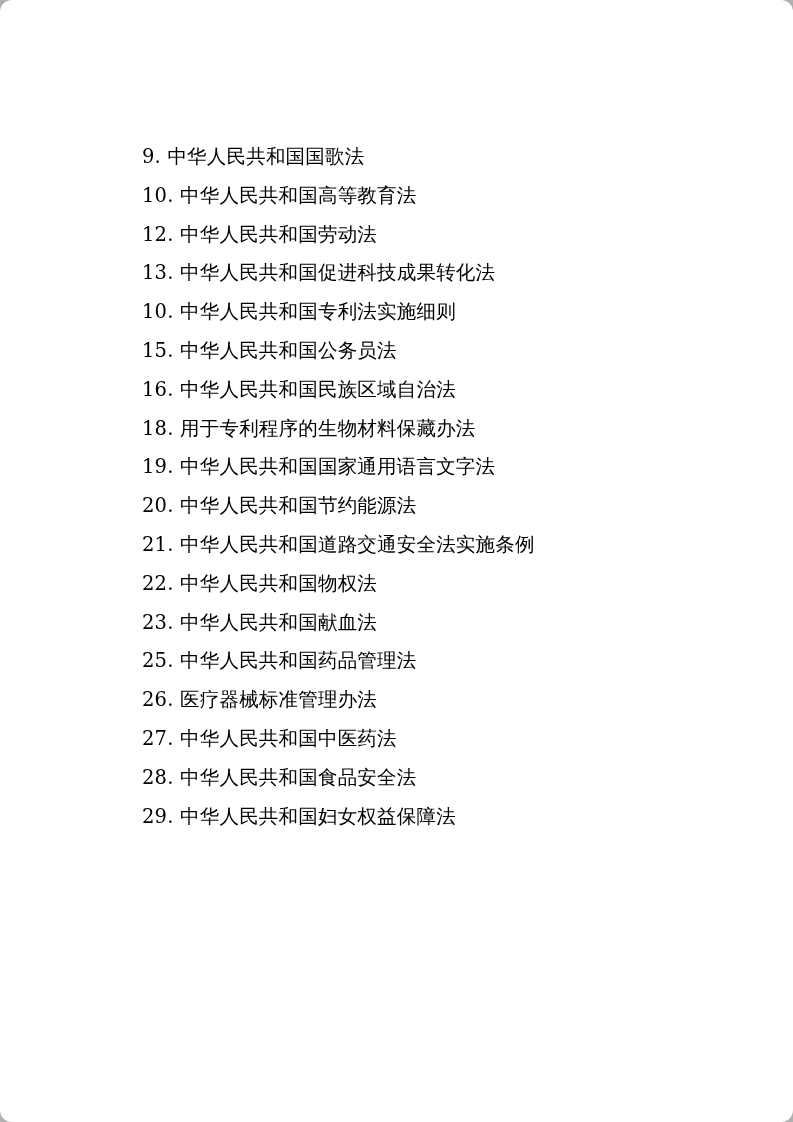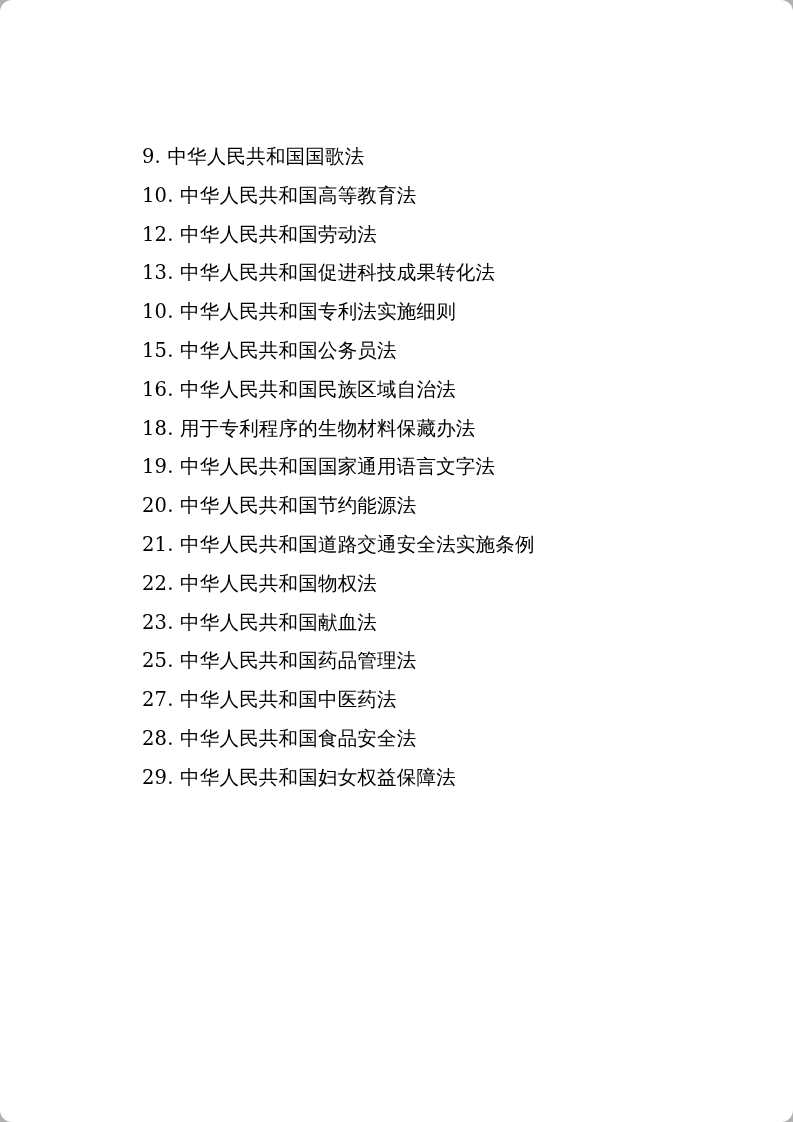--- a/index.html
+++ b/index.html
@@ -54,17 +54,18 @@
       <div class="list-item"><span class="num">10.</span> <span class="title">中华人民共和国专利法实施细则</span></div>
       <div class="list-item"><span class="num">15.</span> <span class="title">中华人民共和国公务员法</span></div>
       <div class="list-item"><span class="num">16.</span> <span class="title">中华人民共和国民族区域自治法</span></div>
       <div class="list-item"><span class="num">18.</span> <span class="title">用于专利程序的生物材料保藏办法</span></div>
       <div class="list-item"><span class="num">19.</span> <span class="title">中华人民共和国国家通用语言文字法</span></div>
       <div class="list-item"><span class="num">20.</span> <span class="title">中华人民共和国节约能源法</span></div>
       <div class="list-item"><span class="num">21.</span> <span class="title">中华人民共和国道路交通安全法实施条例</span></div>
       <div class="list-item"><span class="num">22.</span> <span class="title">中华人民共和国物权法</span></div>
       <div class="list-item"><span class="num">23.</span> <span class="title">中华人民共和国献血法</span></div>
       <div class="list-item"><span class="num">25.</span> <span class="title">中华人民共和国药品管理法</span></div>
+      <div class="list-item"><span class="num">26.</span> <span class="title">医疗器械标准管理办法</span></div>
       <div class="list-item"><span class="num">27.</span> <span class="title">中华人民共和国中医药法</span></div>
       <div class="list-item"><span class="num">28.</span> <span class="title">中华人民共和国食品安全法</span></div>
       <div class="list-item"><span class="num">29.</span> <span class="title">中华人民共和国妇女权益保障法</span></div>
     </div>
 </div>
 
 </body></html>

